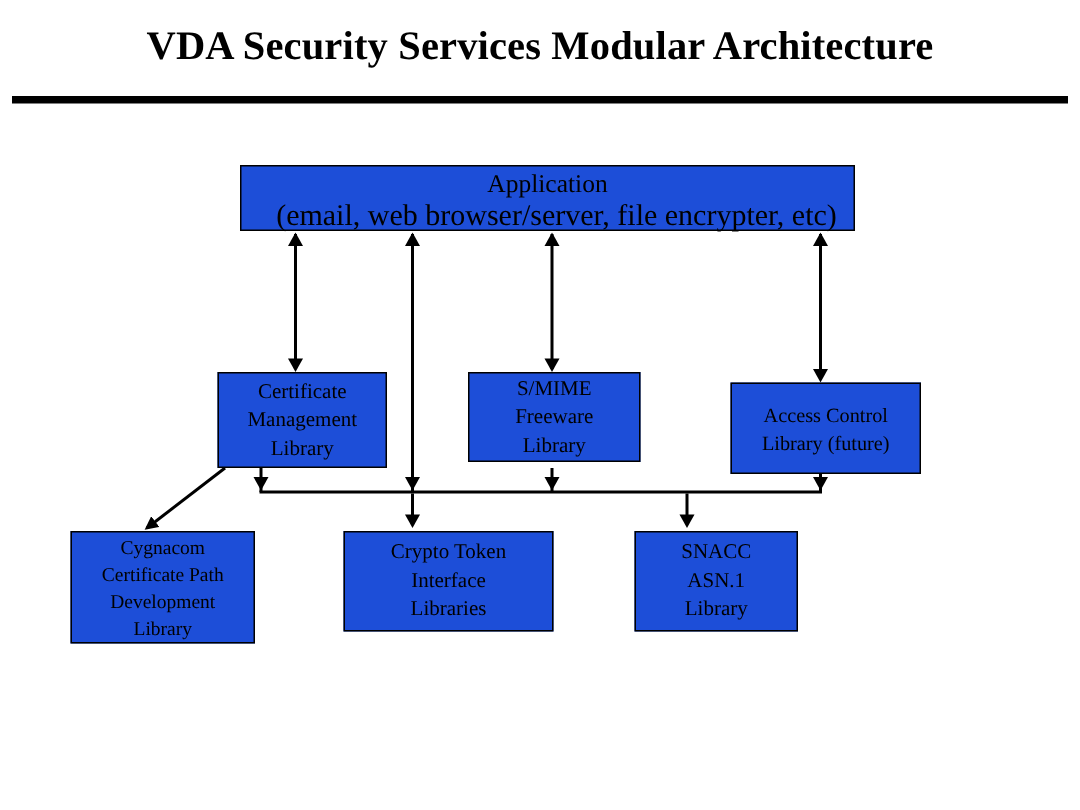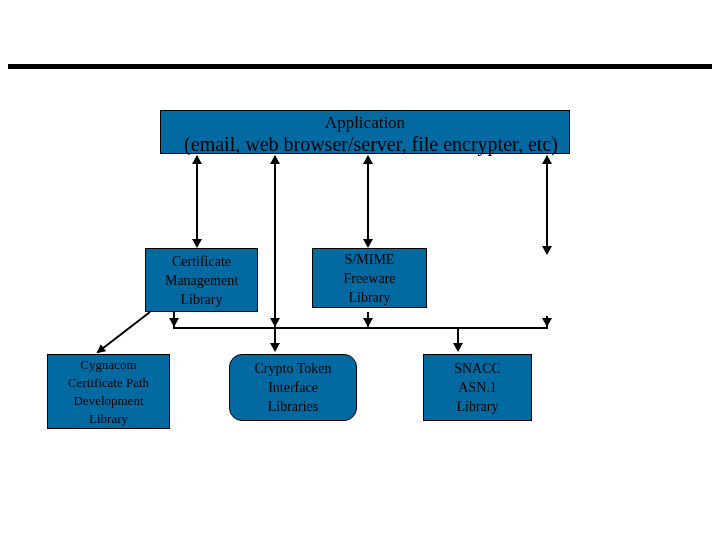--- a/index.html
+++ b/index.html
@@ -37,21 +37,21 @@
     width: 704px;
     height: 5px;
     background: #000000;
   }
 
   
   .node {
     position: absolute;
     box-sizing: border-box;
     border: 1.5px solid #000000;
-    background: #0369a1;
+    background: #1d4ed8;
     display: flex;
     flex-direction: column;
     align-items: center;
     justify-content: center;
     text-align: center;
     font-size: 14px;
     line-height: 19px;
     z-index: 3;
   }
   .node .ln { display: block; white-space: nowrap; }
@@ -78,21 +78,21 @@
   }
 
   
   #node-cert-mgmt   { left: 145px; top: 248px; width: 113px; height: 64px; text-align: center; }
   #node-smime       { left: 312px; top: 248px; width: 115px; height: 60px; }
   #node-access-ctrl { left: 487px; top: 255px; width: 127px; height: 61px; }
   #node-access-ctrl .ln { font-size: 13.5px; }
 
   
   #node-cygnacom    { left: 47px;  top: 354px; width: 123px; height: 75px; font-size: 13px; line-height: 18px; text-align: right; }
-  #node-crypto      { left: 229px; top: 354px; width: 128px; height: 67px; border-radius: 13px; }
+  #node-crypto      { left: 229px; top: 354px; width: 140px; height: 67px; }
   #node-snacc       { left: 403px; top: 354px; width: 109px; height: 67px; margin-left: 20px; }
 
   
   .vline {
     position: absolute;
     width: 2px;
     background: #000000;
     z-index: 1;
   }
   .hline {
@@ -122,20 +122,21 @@
     height: 60px;
     z-index: 1;
   }
   #diag-wrap svg { display: block; }
 </style>
 </head>
 <body>
 
 <div id="slide">
 
+  <div id="title">VDA Security Services Modular Architecture</div>
   <div id="title-rule"></div>
 
   <div class="vline" style="left:196px; top:156px; height:90px;"></div>
   <div class="arrow-up" style="left:192px; top:155px;"></div>
   <div class="arrow-down" style="left:192px; top:239px;"></div>
 
   <div class="vline" style="left:274px; top:156px; height:172px;"></div>
   <div class="arrow-up" style="left:270px; top:155px;"></div>
   <div class="arrow-down" style="left:270px; top:318px;"></div>
   <div class="vline" style="left:274px; top:329px; height:20px;"></div>
@@ -184,20 +185,24 @@
     <span class="ln">Management</span>
     <span class="ln">Library</span>
   </div>
 
   <div class="node" id="node-smime">
     <span class="ln">S/MIME</span>
     <span class="ln">Freeware</span>
     <span class="ln">Library</span>
   </div>
 
+  <div class="node" id="node-access-ctrl">
+    <span class="ln">Access Control</span>
+    <span class="ln">Library (future)</span>
+  </div>
 
   <div class="node" id="node-cygnacom">
     <span class="ln">Cygnacom</span>
     <span class="ln">Certificate Path</span>
     <span class="ln">Development</span>
     <span class="ln">Library</span>
   </div>
 
   <div class="node" id="node-crypto">
     <span class="ln">Crypto Token</span>

